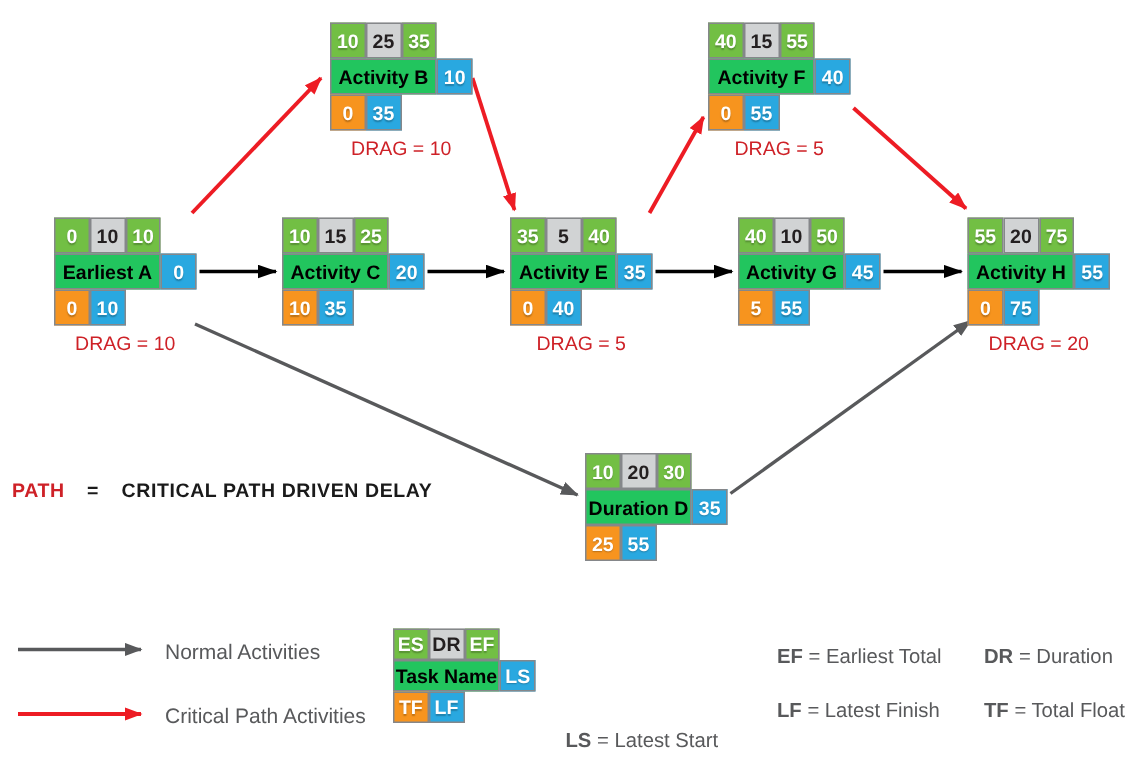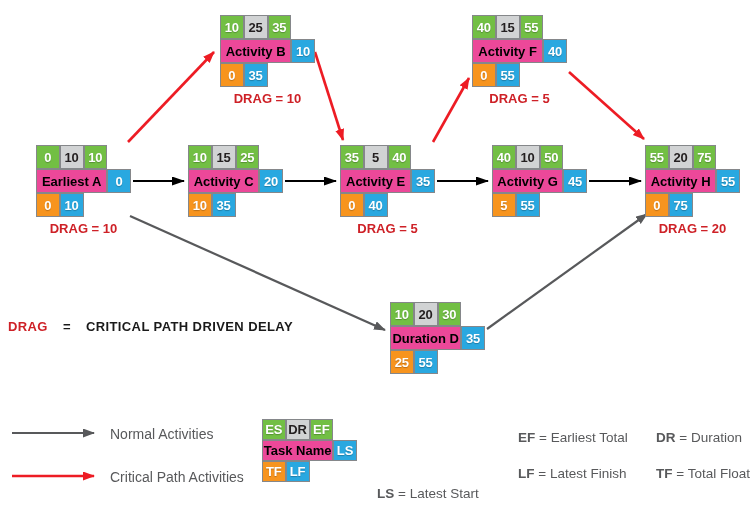--- a/index.html
+++ b/index.html
@@ -15,26 +15,26 @@
 
   .node { position:absolute; width:95px; display:grid; grid-template-columns:1fr 1fr 1fr 1fr; }
   .cell { height:24px; box-sizing:border-box; border:1px solid #85878A;
           display:flex; align-items:center; justify-content:center;
           font-weight:bold; font-size:13px; color:#fff;
           text-shadow:0 1px 1px rgba(0,0,0,0.25); }
   .cell.green  { background: var(--c-green, #72BF44); }
   .cell.gray   { background: var(--c-cellgray, #D1D3D4); color:#231F20; text-shadow:none; }
   .cell.blue   { background: var(--c-blue, #29A8E0); }
   .cell.orange { background: var(--c-orange, #F7941E); }
-  .cell.namerow { grid-column:1/4; background:#ec4899; color:#000; text-shadow:none; }
+  .cell.namerow { grid-column:1/4; background:#22c55e; color:#000; text-shadow:none; }
 
   .node.small .cell { height:21px; font-size:13px; }
 
   .drag-label { position:absolute; width:95px; text-align:center;
-                font-weight:bold; font-size:13px; color: var(--c-dragtext, #CE2127); }
+                font-weight:normal; font-size:13px; color: var(--c-dragtext, #CE2127); }
 
   .note { position:absolute; left:8px; top:319px; display:flex; gap:15px;
           font-weight:bold; font-size:13px; color:#1a1a1a; letter-spacing:0.4px; }
   .note .term { color: var(--c-dragtext, #CE2127); }
 
   .legend-label { position:absolute; font-size:14px; color: var(--c-legendtext, #58595B); }
 
   .def-item { position:absolute; font-size:13.5px; color: var(--c-legendtext, #58595B); white-space:nowrap; }
   .def-item .abbr { font-weight:bold; }
 </style>
@@ -148,21 +148,21 @@
     <div class="cell gray">20</div>
     <div class="cell green">75</div>
     <div class="cell namerow">Activity H</div>
     <div class="cell blue">55</div>
     <div class="cell orange">0</div>
     <div class="cell blue">75</div>
   </div>
   <div class="drag-label" style="left:645px;top:221px">DRAG = 20</div>
 
   <div class="note">
-    <span class="term">DRAG</span>
+    <span class="term">PATH</span>
     <span class="eq">=</span>
     <span class="def">CRITICAL PATH DRIVEN DELAY</span>
   </div>
 
   <div class="legend-label" style="left:110px;top:426px">Normal Activities</div>
   <div class="legend-label" style="left:110px;top:469px">Critical Path Activities</div>
 
   <div class="node small" style="left:262px;top:419px">
     <div class="cell green">ES</div>
     <div class="cell gray">DR</div>

